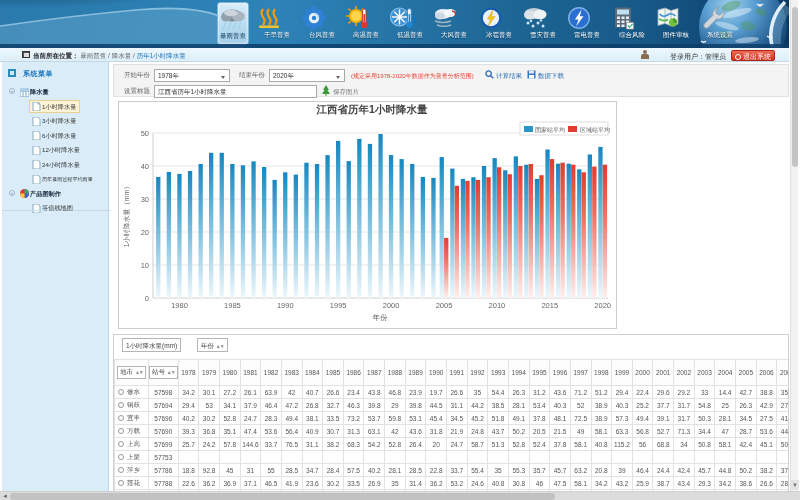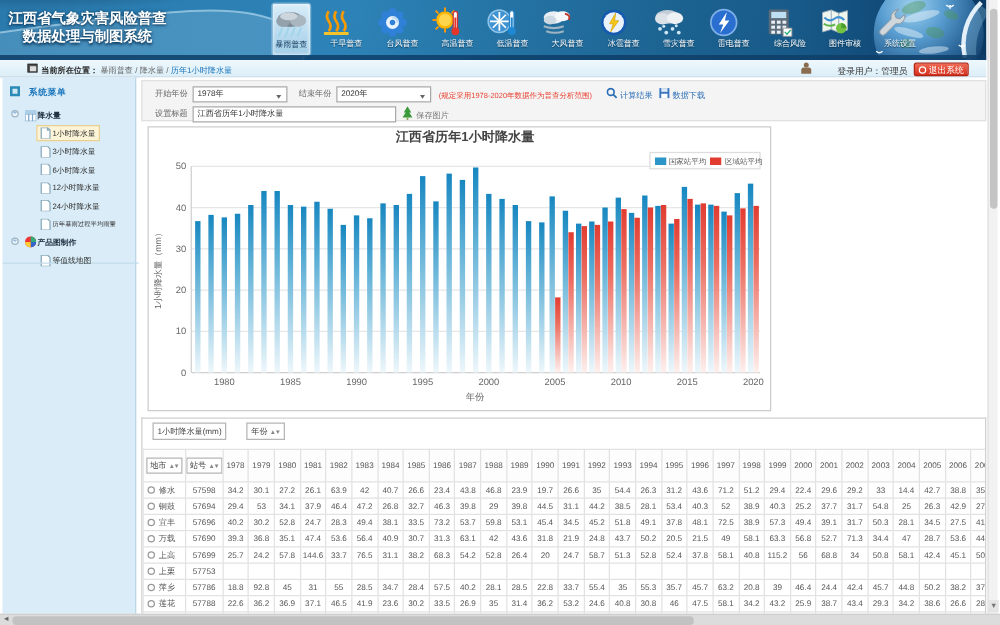--- a/index.html
+++ b/index.html
@@ -102,21 +102,20 @@
     <g stroke="#fff" stroke-width="1.2" fill="none" opacity=".95">
       <path d="M128 4 q3 3 6 0 M131 4 l0 3"></path>
       <path d="M138 36 q2.5 2.5 5 0 M140.5 36 l0 2.5"></path>
       <path d="M72 41 q2.5 2.5 5 0"></path>
     </g>
   </svg>
   <svg style="position:absolute;left:0;top:0" width="280" height="48" viewBox="0 0 280 48">
     <path d="M0,48 L0,26 Q70,16 135,10 Q200,4 228,20 Q250,34 242,48 Z" fill="rgba(200,232,248,0.18)"></path>
     <path d="M0,26 Q70,16 135,10 Q200,4 228,20 Q250,34 242,48" stroke="rgba(205,235,250,0.55)" stroke-width="1.6" fill="none"></path>
   </svg>
-  <div id="title">江西省气象灾害风险普查<br>数据处理与制图系统</div>
   <div class="hico on" style="left:211px">
       <div class="ig">
         <svg width="30" height="27" viewBox="0 0 30 27">
           <ellipse cx="14" cy="9.5" rx="10" ry="6" fill="#7c8a96"></ellipse>
           <ellipse cx="8.5" cy="11" rx="5.5" ry="4.5" fill="#93a1ac"></ellipse>
           <ellipse cx="20.5" cy="10.5" rx="6.5" ry="5" fill="#a9b6c0"></ellipse>
           <ellipse cx="13" cy="7" rx="7" ry="3.2" fill="#ccd5db"></ellipse>
           <g stroke="#9fd4ea" stroke-width="1.5">
             <line x1="8" y1="16" x2="5" y2="23"></line>
             <line x1="13" y1="16" x2="10" y2="24"></line>

